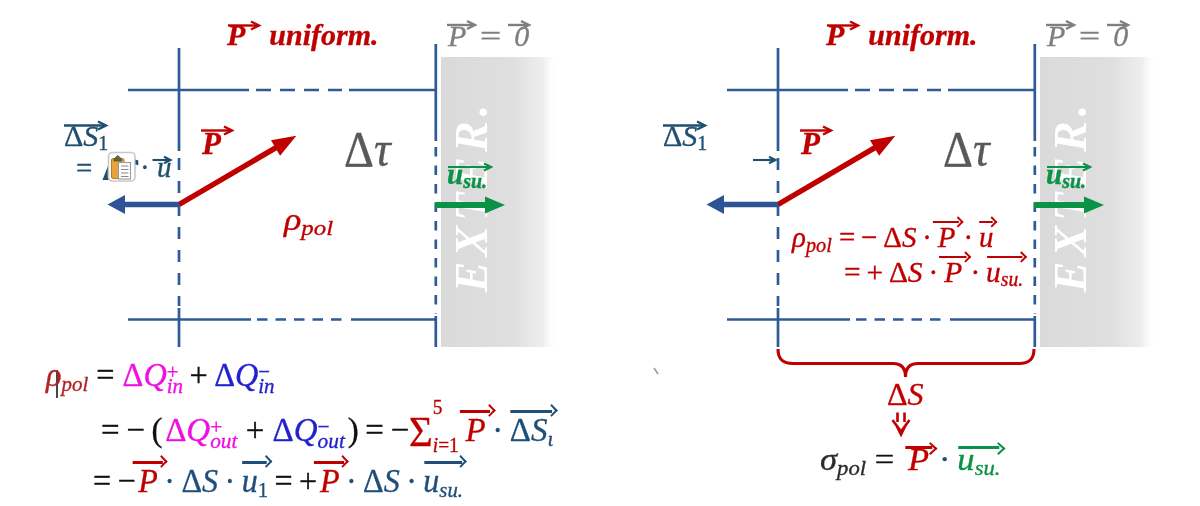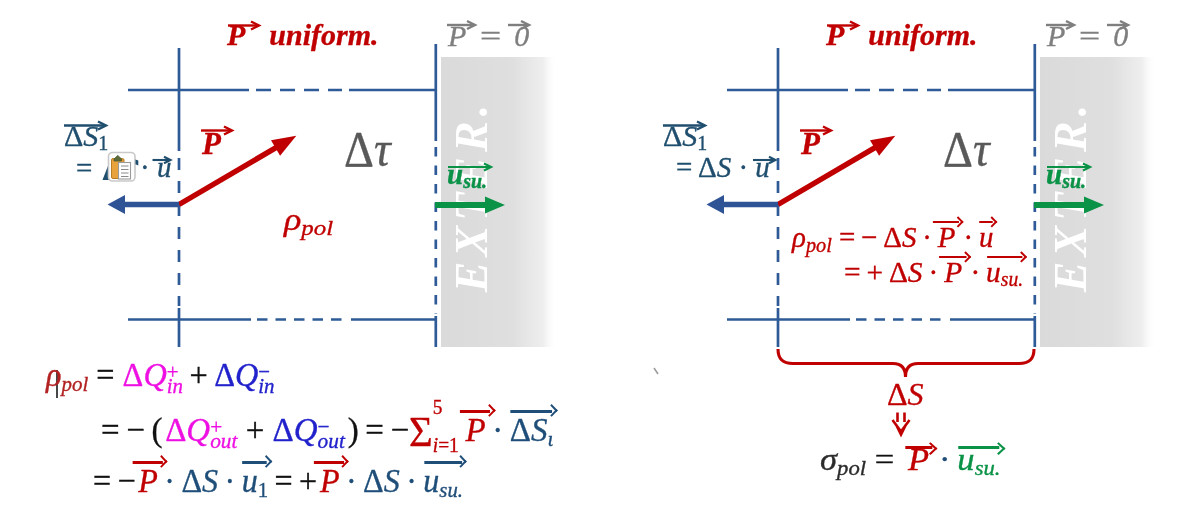--- a/index.html
+++ b/index.html
@@ -108,20 +108,19 @@
 <div class="t " style="left:447px;top:159px;font-size:29px;color:#0a9247;font-weight:bold;"><i>u</i><span class="sb" style="font-size:20px;"><i>su.</i></span></div>
 <div class="t " style="left:826px;top:19px;font-size:30px;color:#c00000;font-weight:bold;"><i>P</i><span style="display:inline-block;width:24px"></span><i>uniform.</i></div>
 <div class="t " style="left:1047px;top:20px;font-size:30px;color:#7f7f7f;"><i>P</i> <span style="display:inline-block;transform:scaleX(1.25);transform-origin:0 60%;margin-left:6px;margin-right:10px">=</span> <i>0</i></div>
 <div class="t " style="left:663px;top:120px;font-size:30px;color:#1f4e6e;">Δ<i>S</i><span class="sb" style="font-size:20px;">1</span></div>
 <div class="t " style="left:801px;top:128px;font-size:31px;color:#c00000;font-weight:bold;"><i>P</i></div>
 <div class="t " style="left:943px;top:123px;font-size:50px;color:#595959;transform:scaleX(0.93);transform-origin:0 0;">Δ<i>τ</i></div>
 <div class="t " style="left:1046px;top:159px;font-size:29px;color:#0a9247;font-weight:bold;"><i>u</i><span class="sb" style="font-size:20px;"><i>su.</i></span></div>
 <div class="t " style="left:76px;top:153px;font-size:29px;color:#1f4e6e;">=</div>
 <div class="t " style="left:140px;top:152px;font-size:29px;color:#1f4e6e;">· <i>u</i></div>
 <div class="t " style="left:284px;top:203px;font-size:32px;color:#c00000;transform:scaleX(1.13);transform-origin:0 0;"><i>ρ</i><span class="sb" style="font-size:22px;"><i>pol</i></span></div>
-<div class="t " style="left:676px;top:152px;font-size:29px;color:#1f4e6e;">= Δ<i>S</i> · <i>u</i></div>
 <div class="t low2" style="left:792px;top:221px;font-size:30px;color:#c00000;transform:scaleX(0.965);transform-origin:0 0;"><i>ρ</i><span class="sb" style="font-size:21px;"><i>pol</i></span> = − Δ<i>S</i> · <span class="v vp" style=""><i>P</i></span>  · <span class="v" style=""><i>u</i></span></div>
 <div class="t low2" style="left:844px;top:256px;font-size:30px;color:#c00000;transform:scaleX(0.98);transform-origin:0 0;">= + Δ<i>S</i> · <span class="v vp" style=""><i>P</i></span>  · <span class="v" style=""><i>u</i><span class="sb" style="font-size:20px;"><i>su.</i></span></span></div>
 <div class="t " style="left:887px;top:378px;font-size:32px;color:#c00000;">Δ<i>S</i></div>
 <div class="t low" style="left:820px;top:443px;font-size:32px;color:#2b2b2b;transform:scaleX(1.08);transform-origin:0 0;"><i>σ</i><span class="sb" style="font-size:21px;"><i>pol</i></span> <span style="color:#111">=</span>  <span class="v vp" style="color:#c00000;"><i>P</i></span>  <span style="color:#1f4e79">·</span> <span class="v" style="color:#0a9247;"><i>u</i><span class="sb" style="font-size:21px;"><i>su.</i></span></span></div>
 <div class="t " style="left:46px;top:357px;font-size:34px;color:#111111;transform:scaleX(0.95);transform-origin:0 0;"><span style="color:#b22222"><i>ρ</i><span class="sb" style="font-size:22px;"><i>pol</i></span></span> <span style="color:#111">=</span> <span style="color:#ee10e2">Δ<i>Q</i><span class="ss" style="font-size:22px;"><span>+</span><span><i>in</i></span></span></span><span style="color:#111"> + </span><span style="color:#2222cc">Δ<i>Q</i><span class="ss" style="font-size:22px;"><span>−</span><span><i>in</i></span></span></span></div>
 <div class="t " style="left:101px;top:401px;font-size:34px;color:#111111;transform:scaleX(0.97);transform-origin:0 0;"><span style="color:#111">= − ( </span><span style="color:#ee10e2">Δ<i>Q</i><span class="ss" style="font-size:22px;"><span>+</span><span><i>out</i></span></span></span><span style="color:#111"> + </span><span style="color:#2222cc">Δ<i>Q</i><span class="ss" style="font-size:22px;"><span>−</span><span><i>out</i></span></span></span><span style="color:#111"> ) = −</span><span style="color:#c00000"><span class="sig">Σ</span><span class="ssg" style="font-size:20px;"><span>5</span><span><i>i</i>=1</span></span></span> <span class="v vp" style="color:#c00000;"><i>P</i></span><span style="color:#1f4e79"> · </span><span class="v" style="color:#1f4e79;">Δ<i>S</i><span class="sb" style="font-size:22px;"><i>ι</i></span></span></div>
 <div class="t " style="left:93px;top:463px;font-size:34px;color:#111111;transform:scaleX(0.944);transform-origin:0 0;"><span style="color:#111">= − </span><span class="v vp" style="color:#c00000;"><i>P</i></span><span style="color:#1f4e79"> · Δ<i>S</i> · </span><span class="v" style="color:#1f4e79;"><i>u</i><span class="sb" style="font-size:22px;">1</span></span><span style="color:#111"> = + </span><span class="v vp" style="color:#c00000;"><i>P</i></span><span style="color:#1f4e79"> · Δ<i>S</i> · </span><span class="v" style="color:#1f4e79;"><i>u</i><span class="sb" style="font-size:22px;"><i>su.</i></span></span></div>
 </div>
 </body></html>

